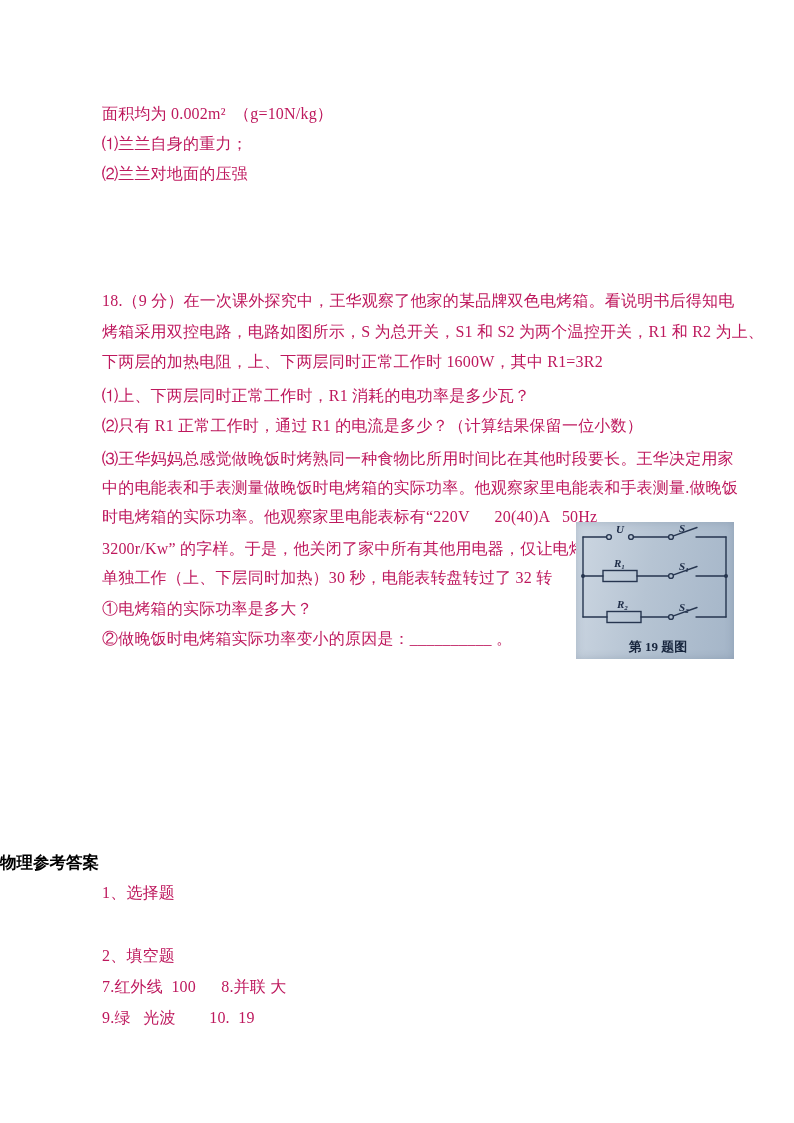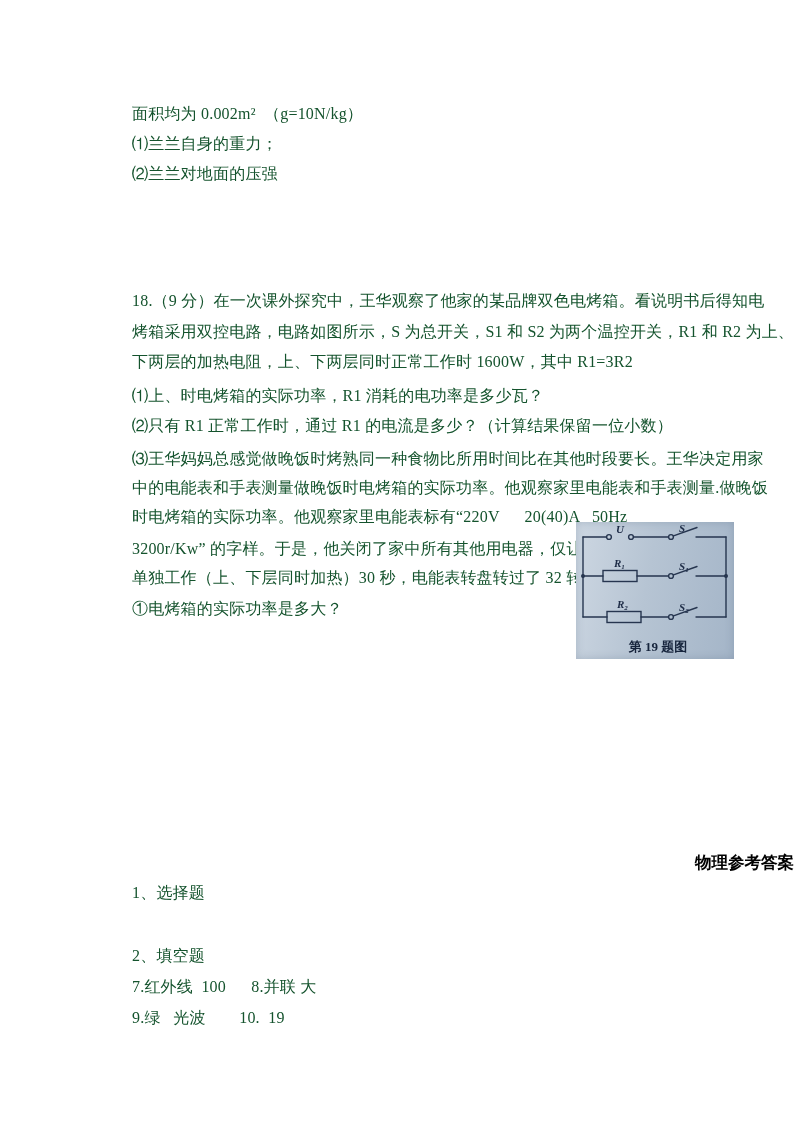--- a/index.html
+++ b/index.html
@@ -6,31 +6,31 @@
   body {
     width: 794px; height: 1123px;
     background: #ffffff;
     font-family: "Liberation Serif", "DejaVu Serif", serif;
     position: relative;
     overflow: hidden;
   }
   .page { position: absolute; inset: 0; }
   .line {
     position: absolute;
-    left: 132px;
+    left: 102px;
     font-size: 16px;
     line-height: 20px;
-    color: #14532d;
+    color: #be185d;
     white-space: pre;
     letter-spacing: 0.2px;
   }
   .answers-title {
     position: absolute;
     left: 0; width: 794px;
-    text-align: right;
+    text-align: left;
     font-weight: bold;
     font-size: 16.5px;
     color: #000;
     white-space: pre;
   }
   .figure {
     position: absolute;
     left: 576px; top: 522px;
     width: 158px; height: 137px;
     background: linear-gradient(100deg, #cdd7e2 0%, #b6c4d3 45%, #a4b5c8 100%);
@@ -42,28 +42,29 @@
 
 <div class="page">
 
   <div class="line" style="top:104px">面积均为 0.002m²  （g=10N/kg）</div>
   <div class="line" style="top:134px">⑴兰兰自身的重力；</div>
   <div class="line" style="top:164px">⑵兰兰对地面的压强</div>
 
   <div class="line" style="top:291px">18.（9 分）在一次课外探究中，王华观察了他家的某品牌双色电烤箱。看说明书后得知电</div>
   <div class="line" style="top:322px">烤箱采用双控电路，电路如图所示，S 为总开关，S1 和 S2 为两个温控开关，R1 和 R2 为上、</div>
   <div class="line" style="top:352px">下两层的加热电阻，上、下两层同时正常工作时 1600W，其中 R1=3R2</div>
-  <div class="line" style="top:386px">⑴上、时电烤箱的实际功率，R1 消耗的电功率是多少瓦？</div>
+  <div class="line" style="top:386px">⑴上、下两层同时正常工作时，R1 消耗的电功率是多少瓦？</div>
   <div class="line" style="top:416px">⑵只有 R1 正常工作时，通过 R1 的电流是多少？（计算结果保留一位小数）</div>
   <div class="line" style="top:478px">中的电能表和手表测量做晚饭时电烤箱的实际功率。他观察家里电能表和手表测量.做晚饭</div>
   <div class="line" style="top:449px">⑶王华妈妈总感觉做晚饭时烤熟同一种食物比所用时间比在其他时段要长。王华决定用家</div>
   <div class="line" style="top:507px">时电烤箱的实际功率。他观察家里电能表标有“220V      20(40)A   50Hz</div>
   <div class="line" style="top:539px">3200r/Kw” 的字样。于是，他关闭了家中所有其他用电器，仅让电烤箱</div>
   <div class="line" style="top:568px">单独工作（上、下层同时加热）30 秒，电能表转盘转过了 32 转</div>
   <div class="line" style="top:599px">①电烤箱的实际功率是多大？</div>
+  <div class="line" style="top:629px">②做晚饭时电烤箱实际功率变小的原因是：__________ 。</div>
 
   <div class="figure">
     <svg width="158" height="137" viewBox="0 0 158 137">
       <g fill="none" stroke-width="1.4" stroke-linecap="round" stroke="#26354f">
 
         <path d="M7,15 V95"></path>
         <path d="M150,15 V95"></path>
 
         <path d="M7,15 H30"></path>
         <circle cx="33" cy="15" r="2.4"></circle>

